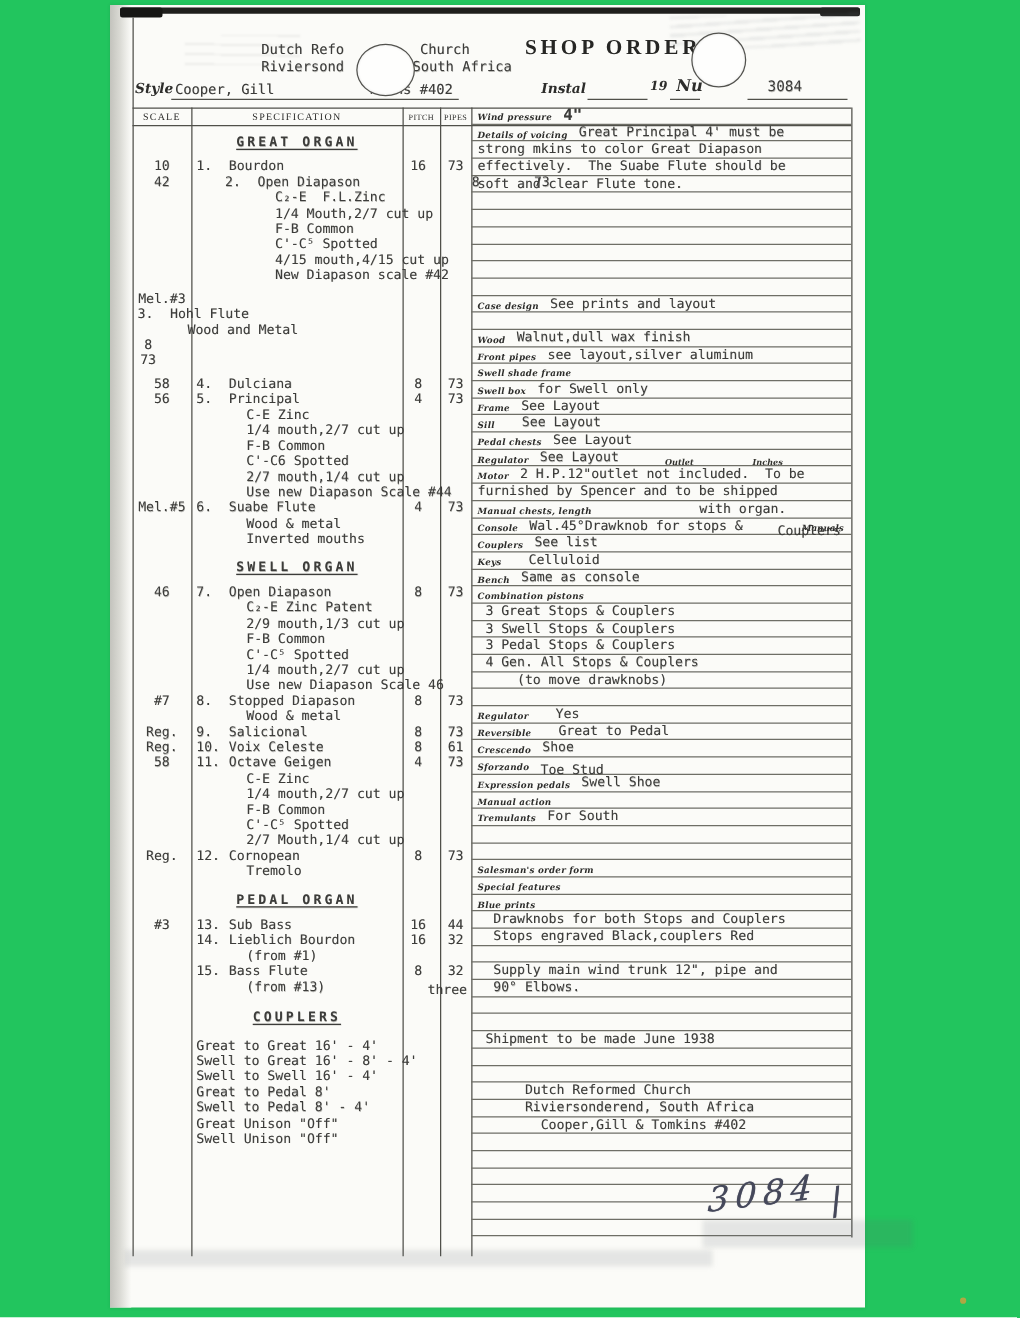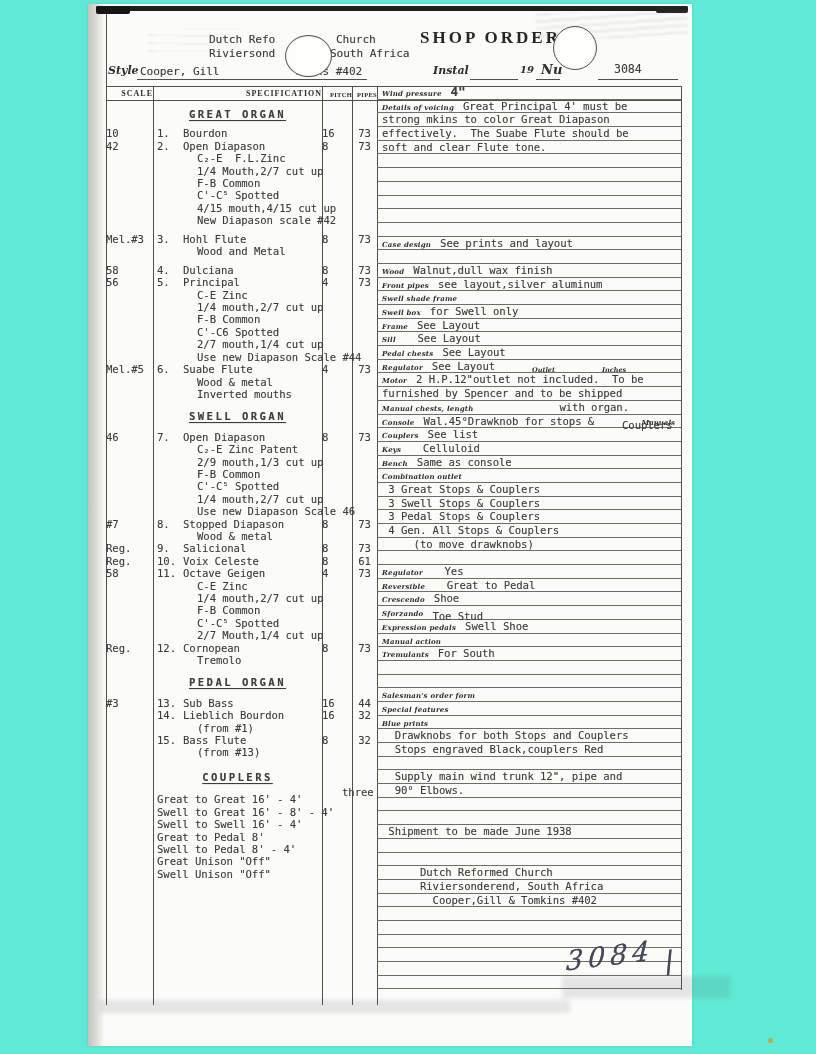--- a/index.html
+++ b/index.html
@@ -1,52 +1,52 @@
 <!DOCTYPE html>
 <html><head>
 <meta charset="utf-8">
 <style>
   *{margin:0;padding:0;box-sizing:border-box}
   html,body{background:#fff}
-  .page{position:relative;width:816px;height:1054px;background:#5eead4;overflow:hidden;
+  .page{position:relative;width:816px;height:1054px;background:#22c55e;overflow:hidden;
         font-family:"Liberation Sans",sans-serif}
   .scan{position:absolute;left:88px;top:4px;width:604px;height:1042px;background:#fbfbf8;
         box-shadow:0 0 3px rgba(0,0,0,.10)}
   .edge-left{position:absolute;left:88px;top:4px;width:17px;height:1042px;
         background:linear-gradient(90deg,#c3c3bd,#d9d9d3 45%,#efefeb 80%,#fbfbf8)}
   .edge-top{position:absolute;left:96px;top:6px;width:592px;height:5px;background:#1f1f1d;border-radius:2px}
   .edge-top-l{position:absolute;left:96px;top:6px;width:34px;height:8px;background:#161614;border-radius:2px}
   .edge-top-r{position:absolute;left:656px;top:6px;width:32px;height:7px;background:#222220;border-radius:2px}
 
   .vline{position:absolute;width:1px;background:#50504a}
   .hline{position:absolute;height:1px;background:#50504a}
 
   .typed{font-family:"DejaVu Sans Mono","Liberation Mono",monospace;font-size:10.5px;color:#3c3c3a;
          white-space:pre;text-shadow:.3px .3px 0 rgba(60,60,55,.35)}
-  .thead{position:absolute;font-family:"Liberation Serif",serif;font-weight:bold;font-size:8px;
-         letter-spacing:1px;color:#2d2d2b;text-align:right}
+  .thead{position:absolute;font-family:"Liberation Serif",serif;font-weight:normal;font-size:8px;
+         letter-spacing:1px;color:#2d2d2b;text-align:center}
   .thead.small{font-size:6.5px;letter-spacing:.3px}
 
   
   .hdr-typed{position:absolute;font-family:"DejaVu Sans Mono","Liberation Mono",monospace;
          font-size:11px;color:#3c3c3a;white-space:pre;text-shadow:.3px .3px 0 rgba(60,60,55,.35)}
   .form-title{position:absolute;font-family:"Liberation Serif",serif;font-weight:bold;font-size:17px;
          letter-spacing:3px;color:#262624}
   .plabel{position:absolute;font-family:"DejaVu Serif","Liberation Serif",serif;font-style:italic;
          font-weight:bold;font-size:11px;color:#2d2d2b}
 
   
   .left-col{position:absolute;left:106px;top:100px;width:271px;line-height:12.4px}
   .left-col .typed{line-height:12.4px}
   .sec-title{text-align:center;width:169px;letter-spacing:2.5px;text-decoration:underline;
          text-underline-offset:2px;font-weight:bold}
   .stop{display:flex;align-items:flex-start}
-  .c-scale{width:47px;flex:none;text-align:left}
+  .c-scale{width:47px;flex:none;text-align:center}
   .c-spec{width:169px;flex:none;padding-left:4px}
-  .c-pitch{width:30px;flex:none;text-align:left;padding-right:5px}
+  .c-pitch{width:30px;flex:none;text-align:center;padding-right:5px}
   .c-pipes{width:25px;flex:none;text-align:center}
   .nm{display:flex}
   .stop-num{display:inline-block;width:26px;flex:none}
   .dtl{padding-left:40px}
   .cpl{padding-left:51px}
 
   
   .right-rows{position:absolute;left:377px;top:86px;width:304px}
   .rrow{height:13.7px;display:flex;align-items:flex-start;border-bottom:1px solid #6e6e66;padding-left:5px}
   .flabel{font-family:"DejaVu Serif","Liberation Serif",serif;font-style:italic;font-weight:bold;
@@ -129,35 +129,35 @@
   <div class="left-col" id="stops-list">
       <div class="typed sec-title" style="margin: 8px 0px 7px 47px;">GREAT ORGAN</div>
       <div class="stop">
         <div class="typed c-scale">10</div>
         <div class="c-spec">
           <div class="typed nm"><span class="stop-num">1.</span><span>Bourdon</span></div>
         </div>
         <div class="typed c-pitch">16</div>
         <div class="typed c-pipes">73</div>
       </div>
-      <div class="stop" style="margin-bottom: 6.2px;">
+      <div class="stop" style="margin-bottom: 6.2px; gap: 23px;">
         <div class="typed c-scale">42</div>
         <div class="c-spec">
           <div class="typed nm"><span class="stop-num">2.</span><span>Open Diapason</span></div>
           <div class="typed dtl">C₂-E  F.L.Zinc</div>
           <div class="typed dtl">1/4 Mouth,2/7 cut up</div>
           <div class="typed dtl">F-B Common</div>
           <div class="typed dtl">C'-C⁵ Spotted</div>
           <div class="typed dtl">4/15 mouth,4/15 cut up</div>
           <div class="typed dtl">New Diapason scale #42</div>
         </div>
         <div class="typed c-pitch">8</div>
         <div class="typed c-pipes">73</div>
       </div>
-      <div class="stop" style="margin-bottom: 6.2px;">
+      <div class="stop" style="margin-bottom: 6.2px; flex-direction: column;">
         <div class="typed c-scale">Mel.#3</div>
         <div class="c-spec">
           <div class="typed nm"><span class="stop-num">3.</span><span>Hohl Flute</span></div>
           <div class="typed dtl">Wood and Metal</div>
         </div>
         <div class="typed c-pitch">8</div>
         <div class="typed c-pipes">73</div>
       </div>
       <div class="stop">
         <div class="typed c-scale">58</div>
@@ -372,21 +372,21 @@
       </div>
       <div class="rrow">
         <span class="flabel">Keys</span>
         <span class="typed fval">  Celluloid</span>
       </div>
       <div class="rrow">
         <span class="flabel">Bench</span>
         <span class="typed fval">Same as console</span>
       </div>
       <div class="rrow">
-        <span class="flabel">Combination outlet</span>
+        <span class="flabel">Combination pistons</span>
       </div>
       <div class="rrow">
         <span class="typed fval"> 3 Great Stops &amp; Couplers</span>
       </div>
       <div class="rrow">
         <span class="typed fval"> 3 Swell Stops &amp; Couplers</span>
       </div>
       <div class="rrow">
         <span class="typed fval"> 3 Pedal Stops &amp; Couplers</span>
       </div>

